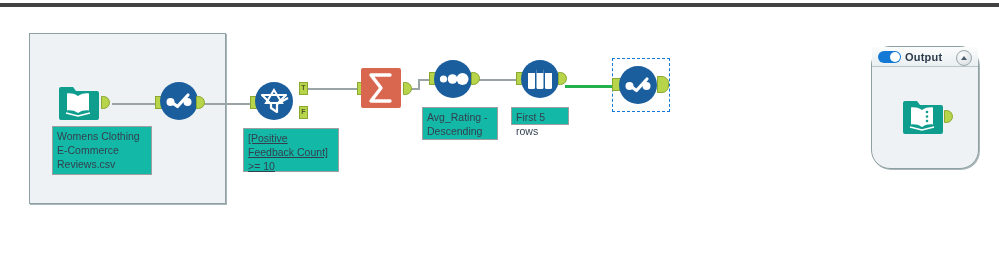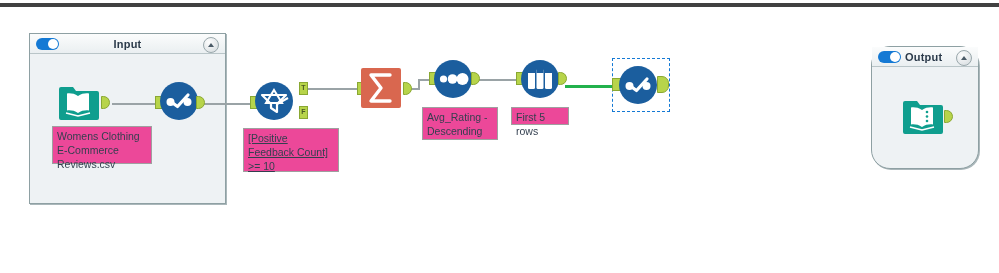--- a/index.html
+++ b/index.html
@@ -122,52 +122,41 @@
     background: #9aa3a6;
   }
   .wire.green {
     background: #22b14c;
     height: 3px;
   }
   
   .annot {
     position: absolute;
     box-sizing: border-box;
-    background: #ec4899;
+    background: #14b8a6;
     border: 1px solid #9f9f9f;
     font-size: 10.5px;
     line-height: 14px;
     color: #333f4f;
     padding: 2px 4px 3px 4px;
     white-space: pre-line;
   }
   
   .selection {
     position: absolute;
     box-sizing: border-box;
     border: 1px dashed #1479d4;
   }
 </style>
 </head>
 <body>
 
 <div id="top-rule"></div>
 
 <div class="container" id="input-container" style="left:29px; top:33px; width:197px; height:171px;">
-  <div class="container-header">
-    <div class="toggle">
-      <div class="knob"></div>
-    </div>
-    <div class="container-title title-center">Input</div>
-    <div class="collapse-btn">
-      <svg width="8" height="6" viewBox="0 0 8 6">
-        <path d="M4 1 L7 5 L1 5 Z" fill="#4a5a66"></path>
-      </svg>
-    </div>
-  </div>
   <div class="container-body"></div>
 </div>
 
 <div class="container" id="output-container" style="left:871px; top:46px; width:108px; height:123px;border-radius:19px;">
   <div class="container-header">
     <div class="toggle">
       <div class="knob"></div>
     </div>
     <div class="container-title title-left">Output</div>
     <div class="collapse-btn">
@@ -277,21 +266,21 @@
       <path d="M21 13 C17.5 10.5 13 10 10 10.5 v17 C13 27 17.5 27.5 21 30 Z" fill="#ffffff"></path>
       <path d="M21 13 C24.5 10.5 29 10 32 10.5 v17 C29 27 24.5 27.5 21 30 Z" fill="#ffffff"></path>
       <path d="M9 30 L21 33 L33 30" fill="none" stroke="#ffffff" stroke-width="1.6"></path>
       <circle cx="26" cy="15" r="1.3" fill="#0f9e8e"></circle>
       <circle cx="26" cy="19.5" r="1.3" fill="#0f9e8e"></circle>
       <circle cx="26" cy="24" r="1.3" fill="#0f9e8e"></circle>
     </svg>
   </div>
   <div class="port round" style="left:944px; top:110px;"></div>
 
-  <div class="annot" style="left:52px; top:126px; width:100px; height:38px;">Womens Clothing
+  <div class="annot" style="left:52px; top:126px; width:100px; height:49px;">Womens Clothing
 E-Commerce
 Reviews.csv</div>
 
   <div class="annot" style="left:243px; top:128px; width:96px; height:44px;text-decoration:underline;">[Positive
 Feedback Count]
 &gt;= 10</div>
 
   <div class="annot" style="left:422px; top:107px; width:76px; height:33px;">Avg_Rating -
 Descending</div>
 

